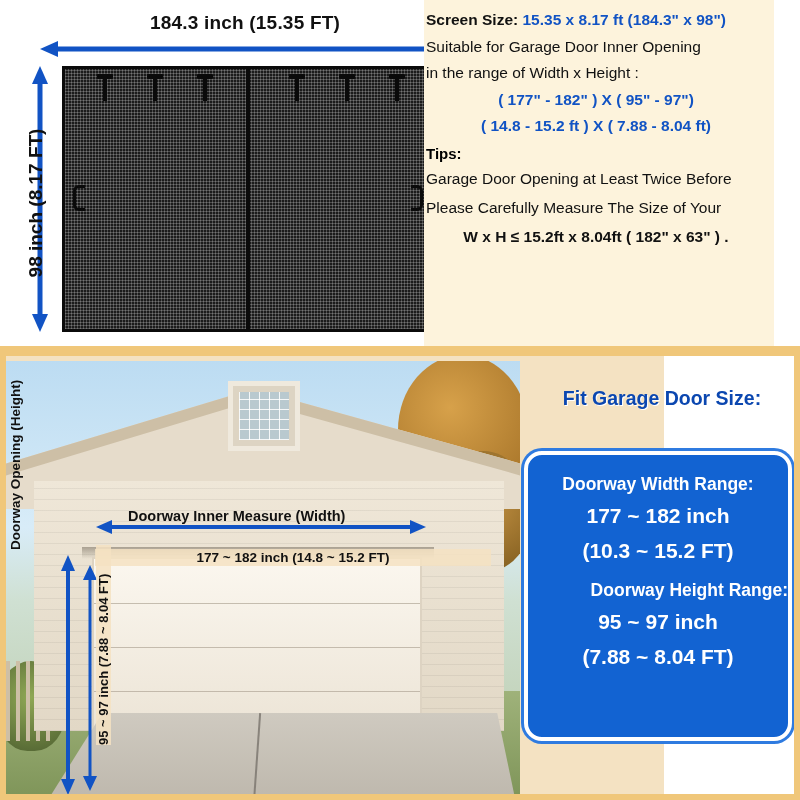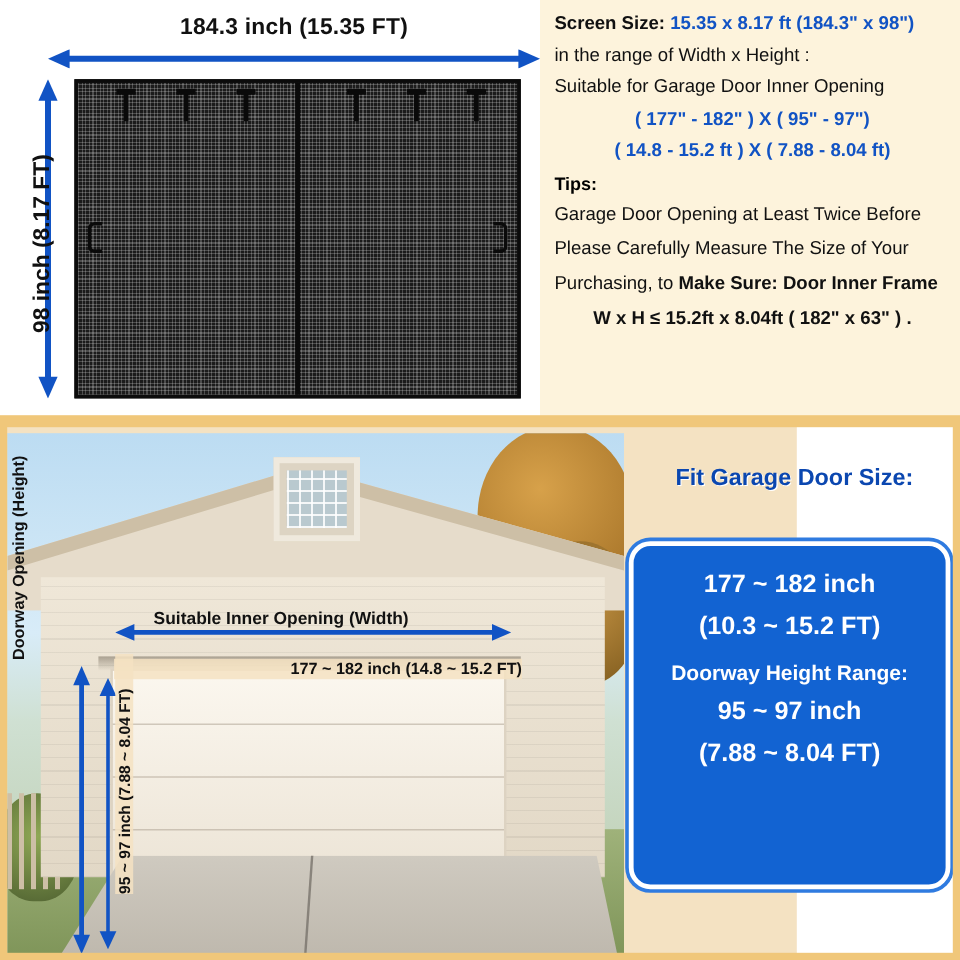--- a/index.html
+++ b/index.html
@@ -59,23 +59,23 @@
     width: 16px; height: 5px; background: #0a0a0a; border-radius: 1px;
   }
   .handle {
     position: absolute; width: 12px; height: 26px;
     border: 3px solid #0a0a0a; border-left: none; border-radius: 0 6px 6px 0;
   }
   .handle.left { border: 3px solid #0a0a0a; border-right: none; border-radius: 6px 0 0 6px; }
 
   
   .info {
-    position: absolute; left: 450px; top: 0; width: 350px; height: 350px;
+    position: absolute; left: 424px; top: 0; width: 350px; height: 350px;
     background: #fdf3dc;
-    padding: 8px 8px 8px 12px;
+    padding: 8px 8px 8px 2px;
   }
   .info .line {
     font-size: 15.5px; color: #111; line-height: 1.52; margin: 0 0 3px 0;
     white-space: nowrap;
   }
   .info .blue { color: #1153c4; font-weight: bold; }
   .info .bold { font-weight: bold; }
   .info .center { text-align: center; }
   .info .tips { font-size: 15px; font-weight: bold; margin-top: 7px; }
   .info .p { font-size: 15.5px; color:#111; line-height: 1.55; margin: 5px 0 0 0;}
@@ -156,21 +156,21 @@
     position: absolute; left: 0; top: 300px; width: 46px; height: 80px;
     background: repeating-linear-gradient(90deg, #cdbfa6 0 4px, rgba(0,0,0,0) 4px 10px);
   }
 
   
   .meas-w-label {
     position: absolute; left: 128px; top: 508px;
     font-size: 14.5px; font-weight: bold; color: #111; white-space: nowrap;
   }
   .meas-w-sub {
-    position: absolute; left: 95px; top: 549px; width: 340px; text-align: right;
+    position: absolute; left: 95px; top: 549px; width: 396px; text-align: center;
     font-size: 13.5px; font-weight: bold; color: #111;
     background: rgba(244,226,194,0.85); padding: 1px 0;
   }
   .meas-h-vert {
     position: absolute; left: 8px; top: 550px; width: 230px;
     transform: rotate(-90deg); transform-origin: 0 0;
     font-size: 13.5px; font-weight: bold; color: #111; white-space: nowrap;
   }
   .meas-h-vert2 {
     position: absolute; left: 96px; top: 745px; width: 200px;
@@ -242,30 +242,27 @@
         <div class="handle left" style="left:8px; top:116px;"></div>
         <div class="handle" style="right:8px; top:116px;"></div>
       </div>
     </div>
 
     <div class="info">
       <div class="line">
         <span class="bold">Screen Size:</span>
         <span class="blue">15.35 x 8.17 ft (184.3" x 98")</span>
       </div>
+      <div class="line">Suitable for Garage Door Inner Opening</div>
       <div class="line">in the range of  Width x Height :</div>
-      <div class="line">Suitable for Garage Door Inner Opening</div>
       <div class="line center blue">( 177" - 182" ) X ( 95" - 97")</div>
       <div class="line center blue">( 14.8 - 15.2 ft ) X ( 7.88 - 8.04 ft)</div>
       <div class="tips">Tips:</div>
       <div class="p">Garage Door Opening at Least Twice Before</div>
       <div class="p">Please Carefully Measure The Size of Your</div>
-      <div class="p">
-        <span>Purchasing, to </span><span class="bold">Make Sure: Door Inner Frame</span>
-      </div>
       <div class="p center blue">W x H ≤ 15.2ft x 8.04ft ( 182" x 63" ) .</div>
     </div>
   </div>
 
   <div class="divider"></div>
 
   <div class="bottom">
 
     <div class="photo">
       <div class="tree tree1"></div>
@@ -302,27 +299,28 @@
     </svg>
     <svg style="position:absolute; left:82px; top:210px; width:16px; height:226px;" viewBox="0 0 16 226" preserveAspectRatio="none">
       <line x1="8" y1="12" x2="8" y2="214" stroke="#1153c4" stroke-width="3"></line>
       <polygon points="8,0 1,15 15,15" fill="#1153c4"></polygon>
       <polygon points="8,226 1,211 15,211" fill="#1153c4"></polygon>
     </svg>
 
     <div class="fit-title" style="top:32px;">Fit Garage Door Size:</div>
 
     <div class="blue-card" style="top:96px;">
+      <div class="row head">Doorway Width Range:</div>
       <div class="row">177 ~ 182 inch</div>
       <div class="row">(10.3 ~ 15.2 FT)</div>
-      <div class="row head" style="margin-top:10px;">Doorway Height Range:</div>
+      <div class="row head" style="margin-top:10px;text-align:right;">Doorway Height Range:</div>
       <div class="row">95 ~ 97 inch</div>
       <div class="row">(7.88 ~ 8.04 FT)</div>
     </div>
   </div>
 
-  <div class="meas-w-label">Suitable Inner Opening (Width)</div>
+  <div class="meas-w-label">Doorway Inner Measure (Width)</div>
   <div class="meas-w-sub">177 ~ 182 inch (14.8 ~ 15.2 FT)</div>
   <div class="meas-h-vert">Doorway Opening (Height)</div>
   <div class="meas-h-vert2">95 ~ 97 inch (7.88 ~ 8.04 FT)</div>
 
   <div class="bottom-frame"></div>
 </div>
 
 </body></html>

